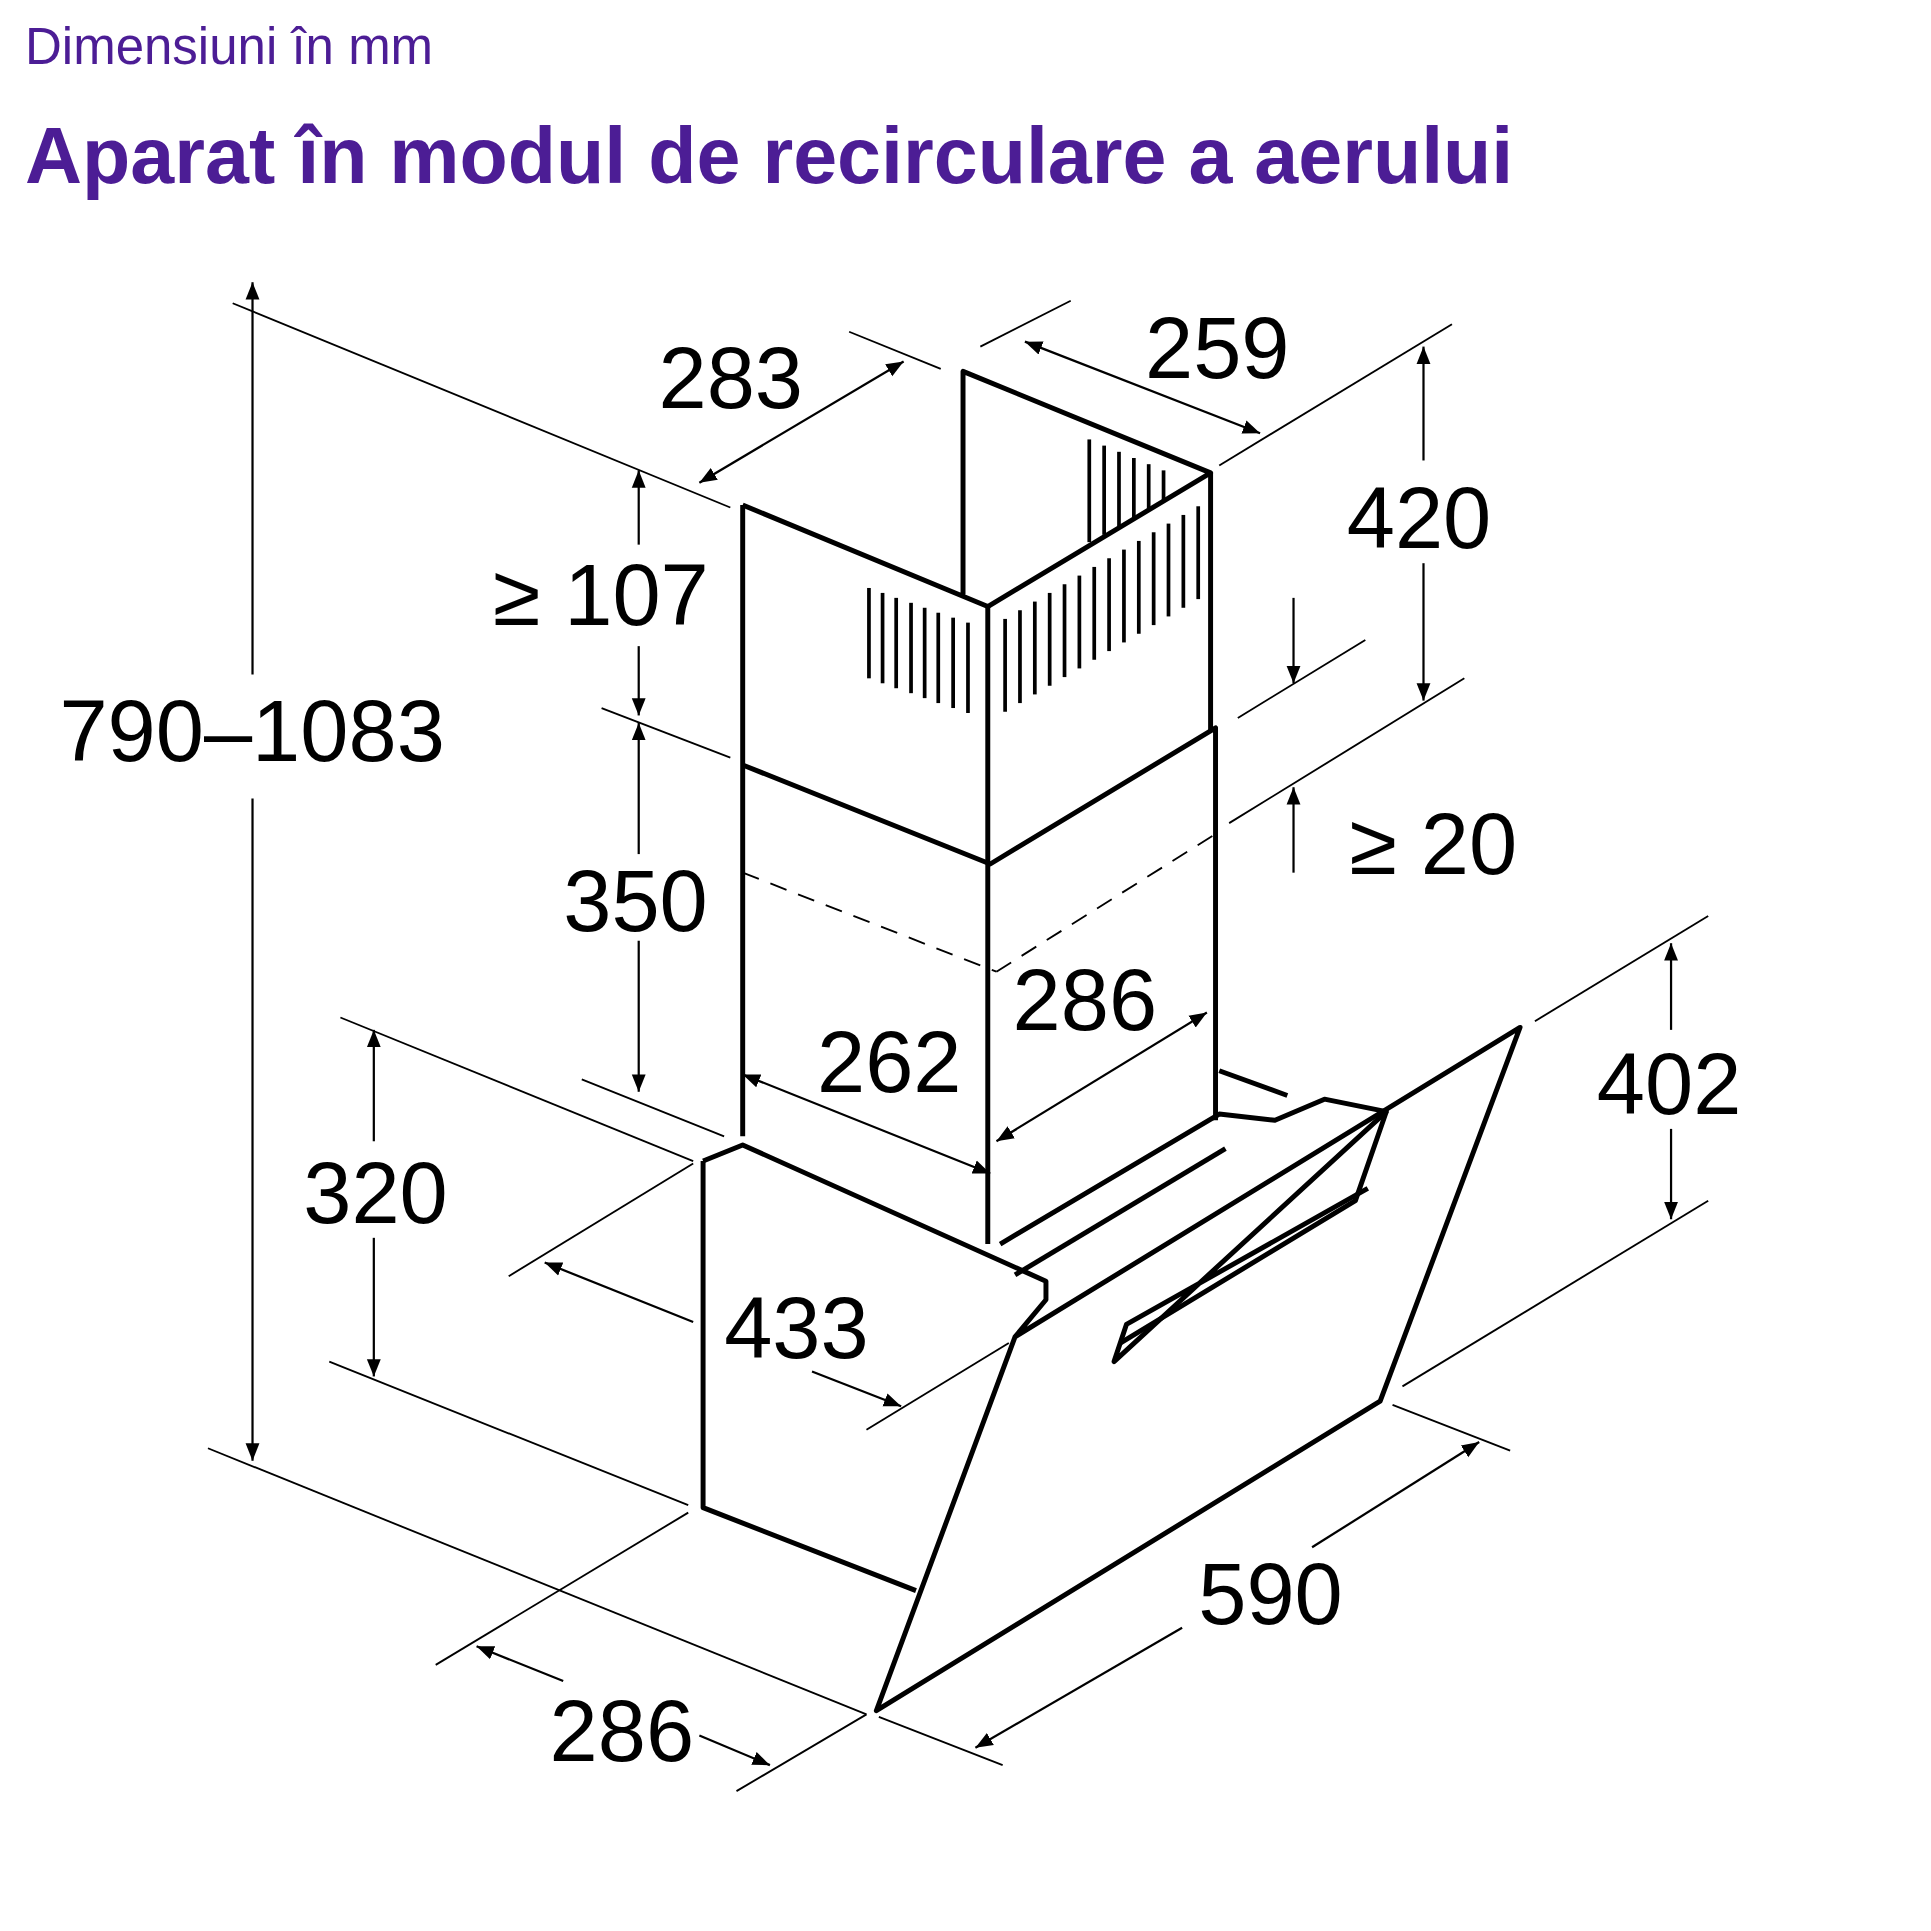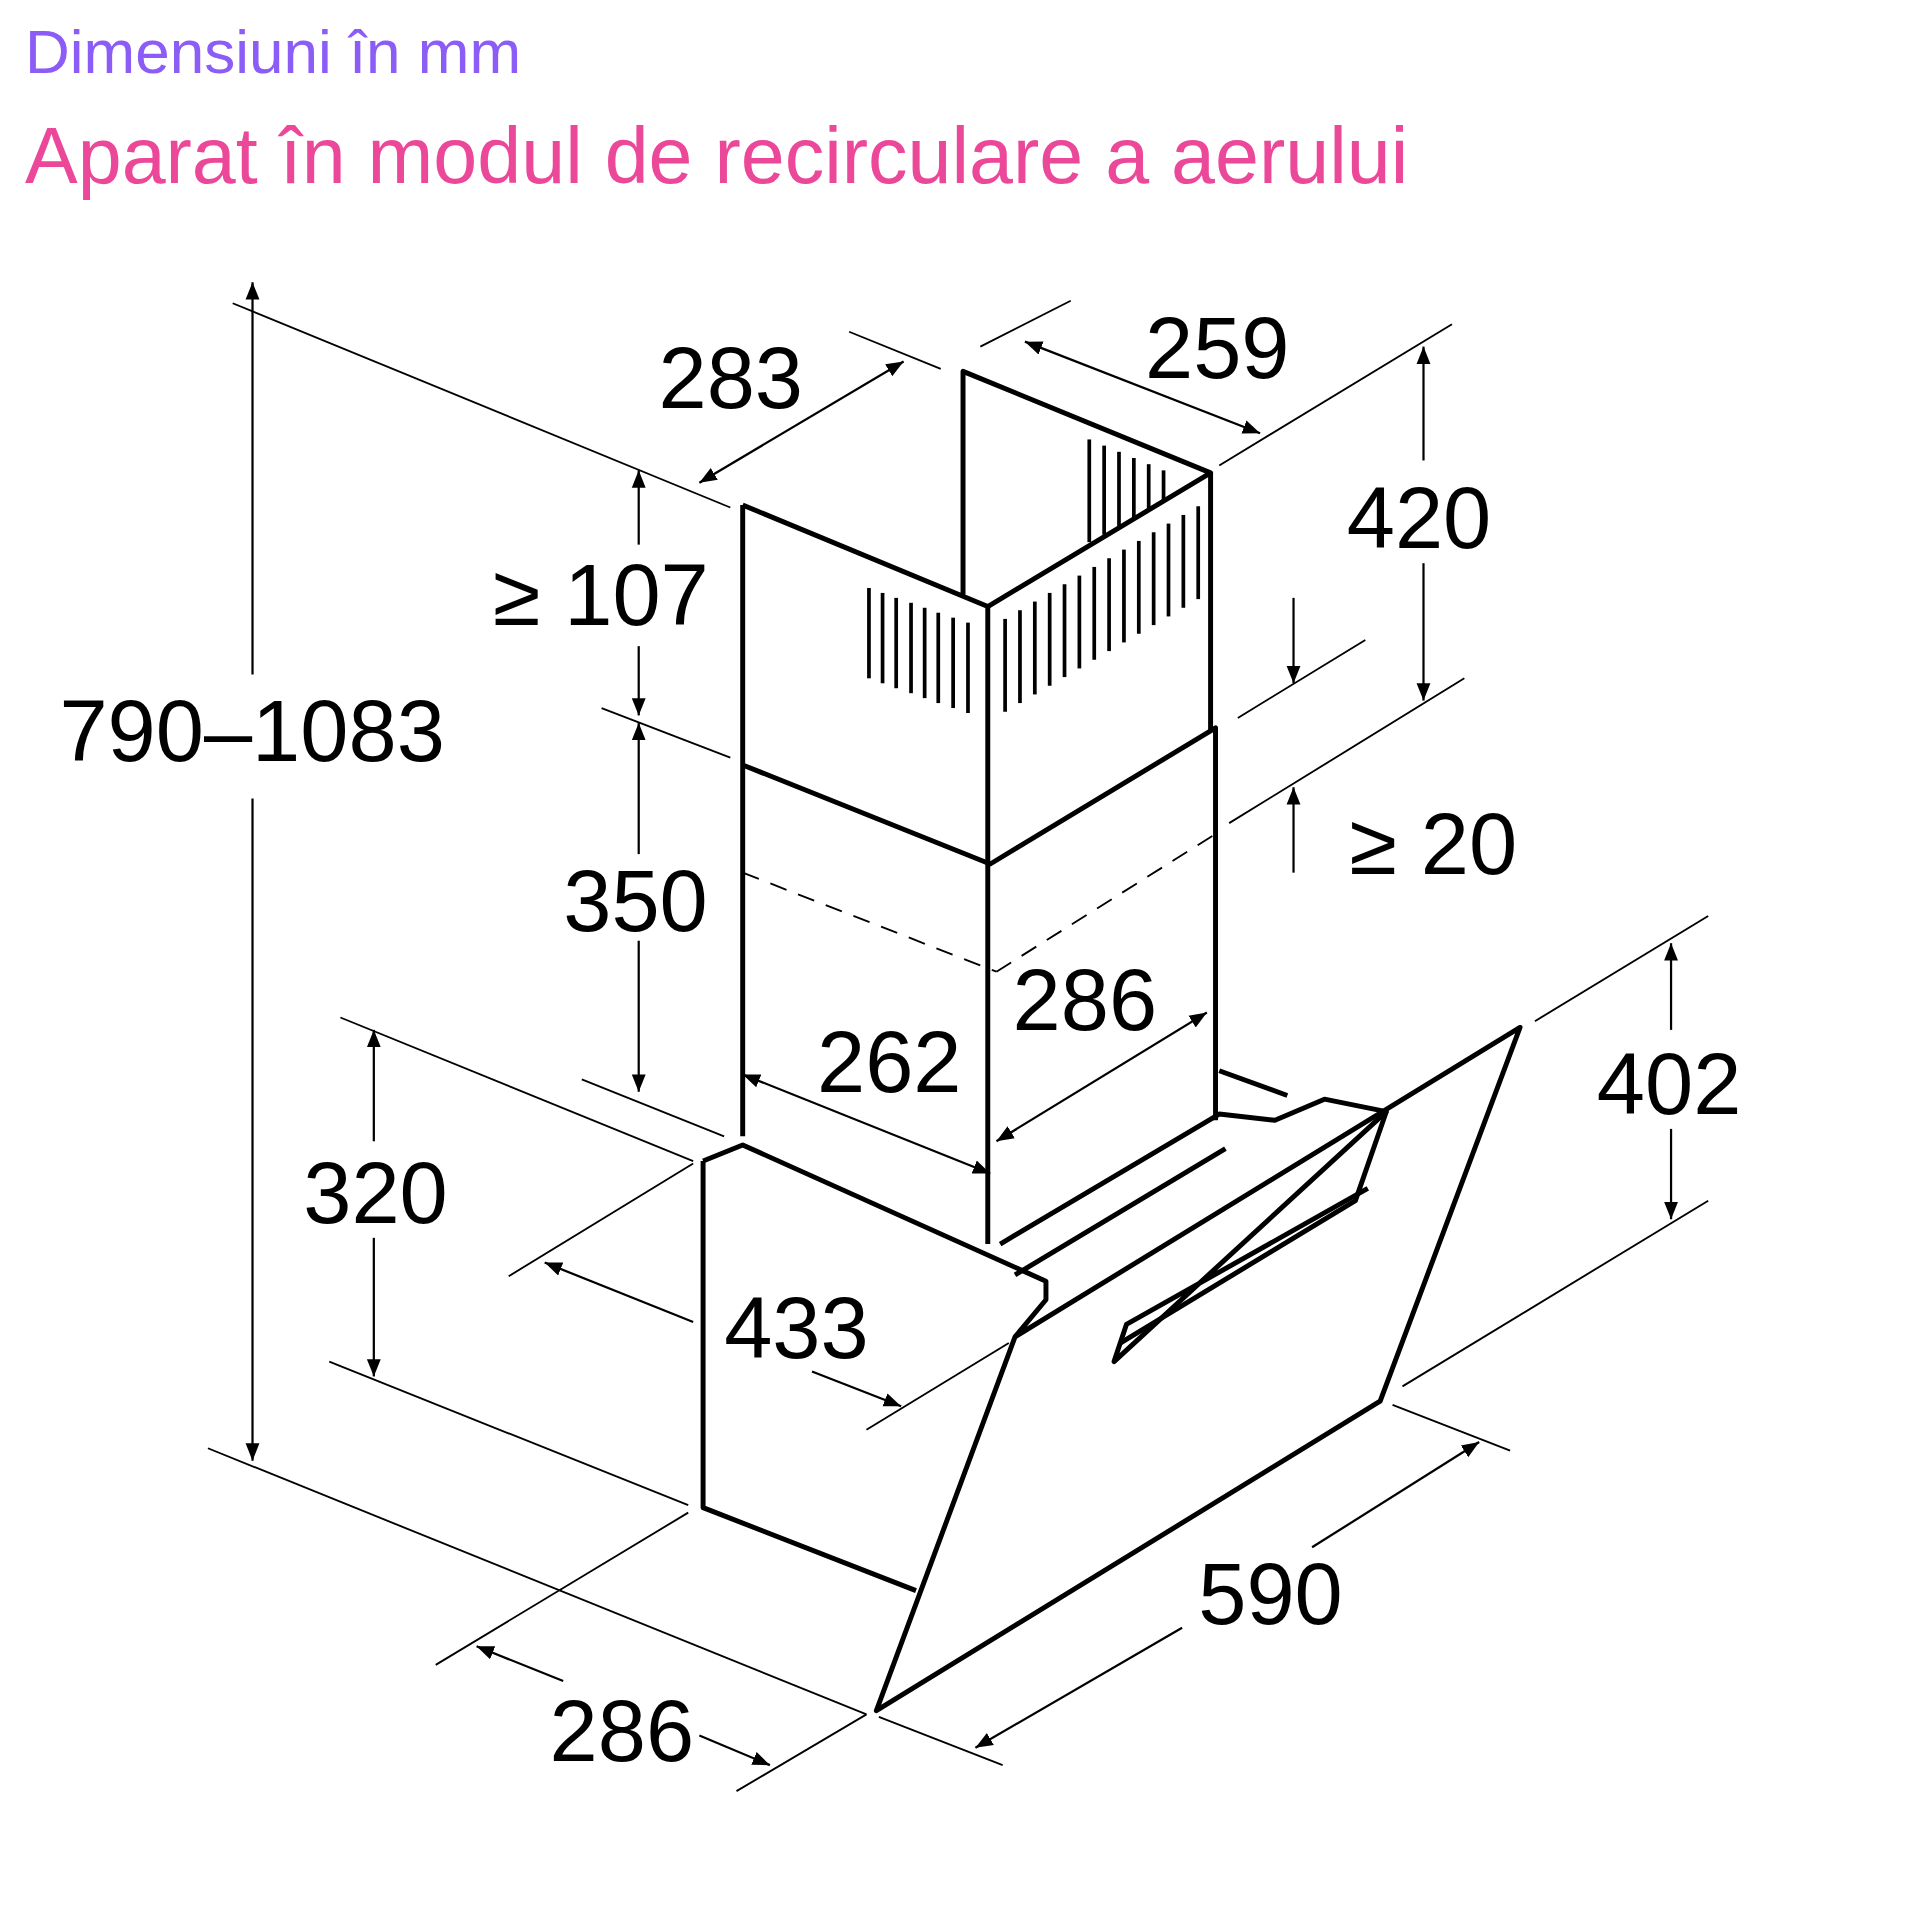--- a/index.html
+++ b/index.html
@@ -1,18 +1,18 @@
 <!DOCTYPE html>
 <html><head>
 <meta charset="utf-8">
 <style>
   html, body { margin:0; padding:0; background:#ffffff; }
   body { width:1931px; height:1931px; overflow:hidden; position:relative; font-family:"Liberation Sans", sans-serif; }
-  .title1 { position:absolute; left:25px; top:21px; font-size:62px; font-weight:400; color:#8b5cf6; line-height:1; }
-  .title2 { position:absolute; left:25px; top:116px; font-size:79px; font-weight:400; color:#ec4899; line-height:1; }
+  .title1 { position:absolute; left:25px; top:21px; font-size:51px; font-weight:400; color:#4c1d95; line-height:1; }
+  .title2 { position:absolute; left:25px; top:116px; font-size:79px; font-weight:700; color:#4c1d95; line-height:1; }
   svg.drawing { position:absolute; left:0; top:0; width:1931px; height:1931px; }
   .dimtext { font-family:"Liberation Sans", sans-serif; font-size:70px; fill:#000; }
 </style>
 </head>
 <body>
 
 <div class="title1">Dimensiuni în mm</div>
 <div class="title2">Aparat în modul de recirculare a aerului</div>
 
 <svg class="drawing" viewBox="0 0 1560 1560" xmlns="http://www.w3.org/2000/svg">

